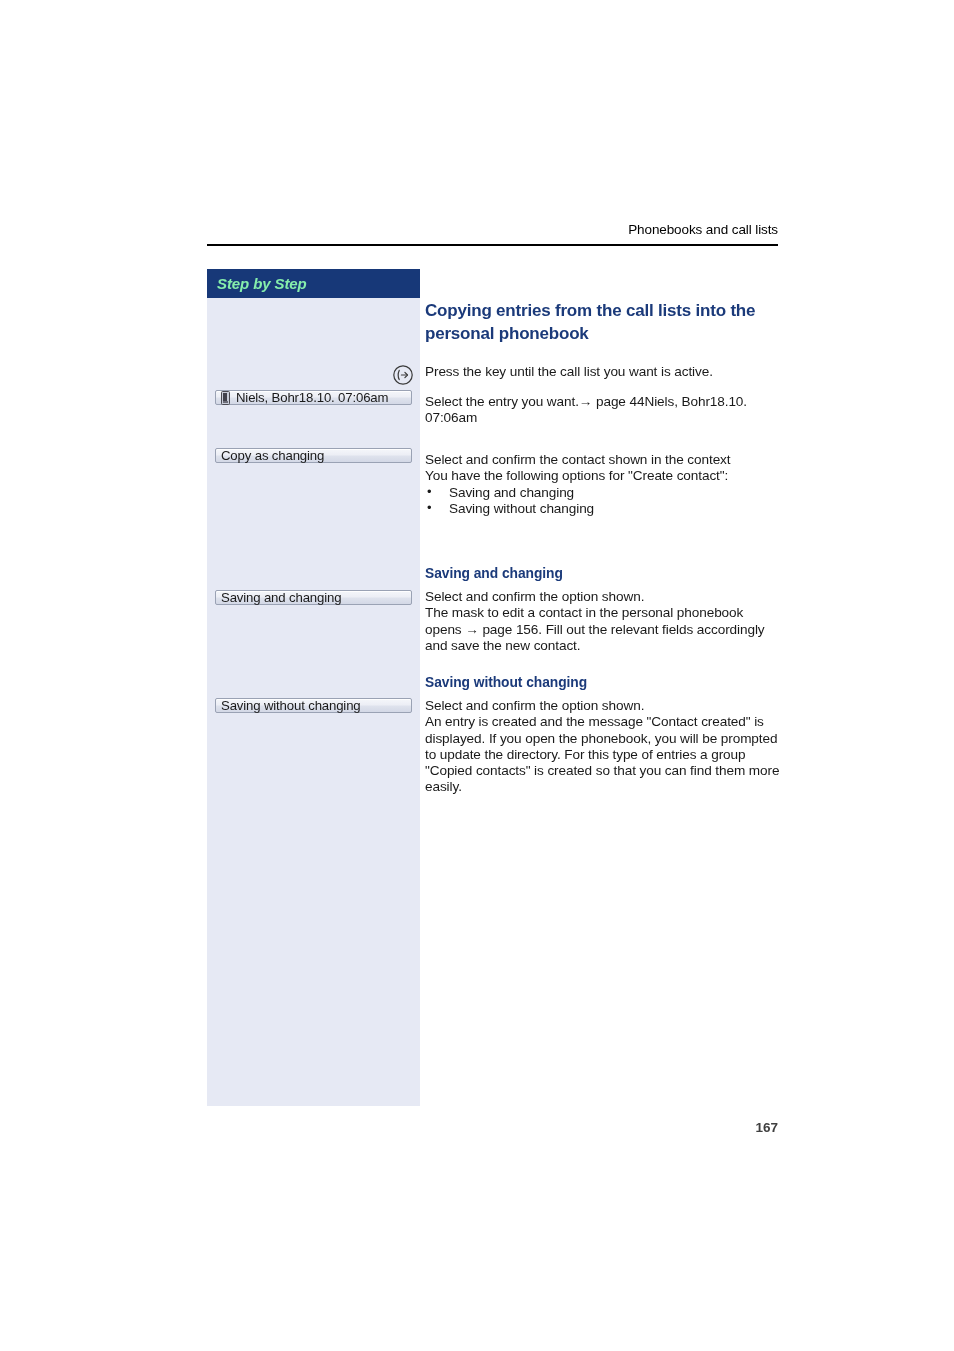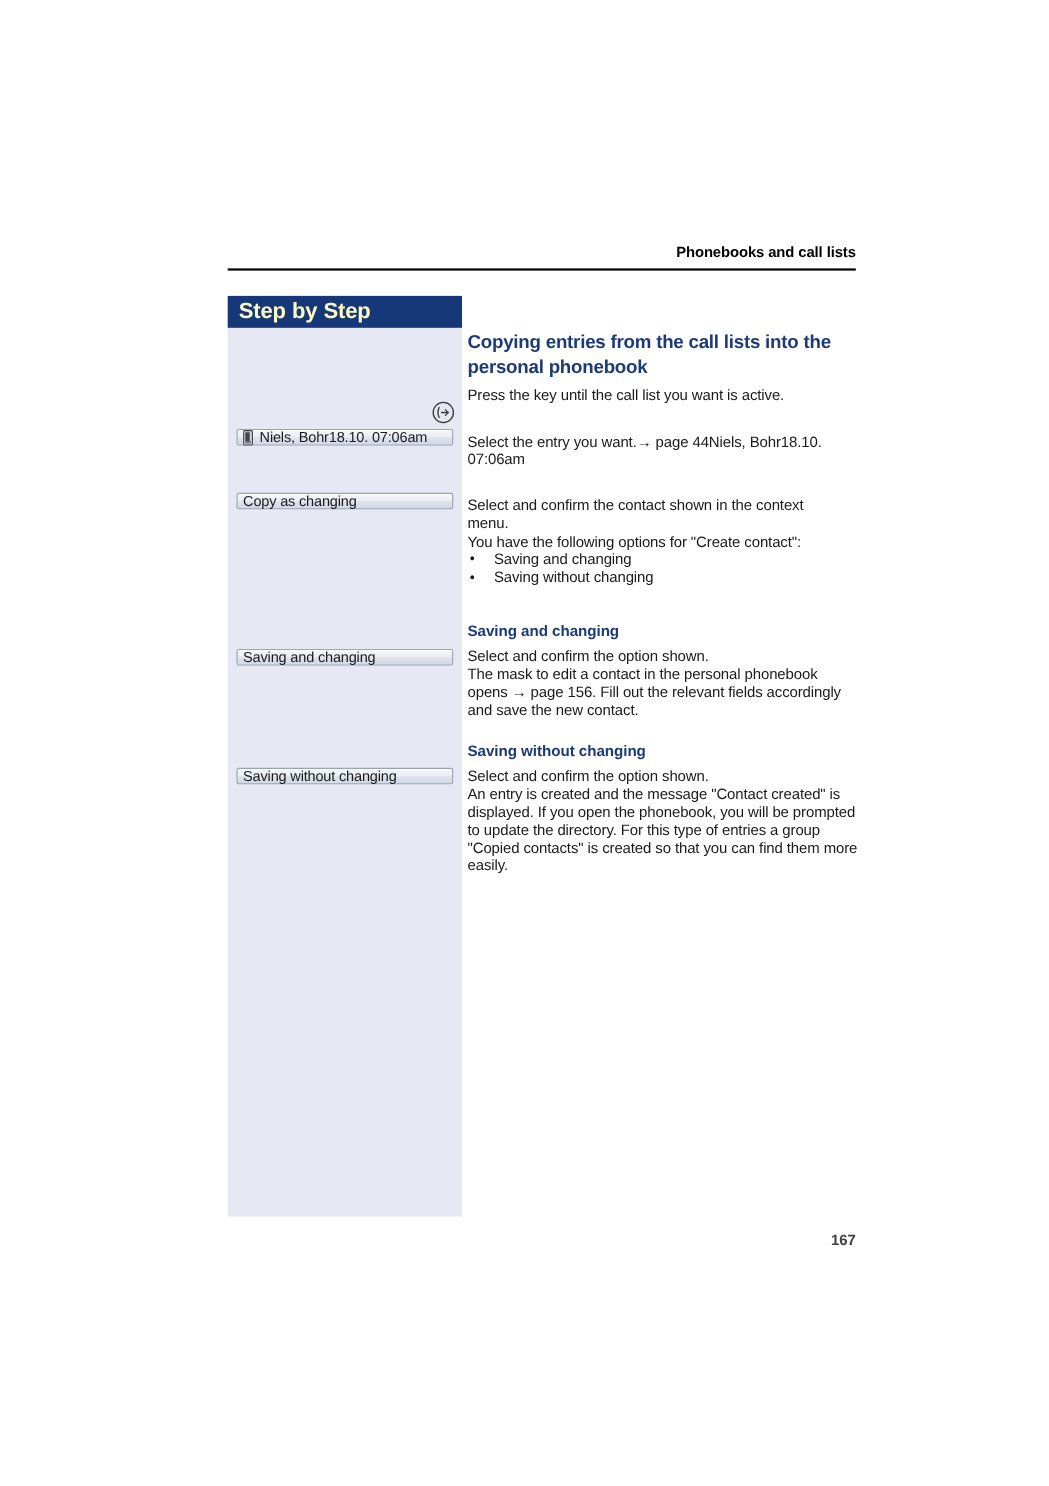--- a/index.html
+++ b/index.html
@@ -25,21 +25,21 @@
   
   .header-area {
     position: absolute;
     left: 207px;
     top: 222px;
     width: 571px;
   }
   .header-title {
     text-align: right;
     font-size: 13.5px;
-    font-weight: bold;
+    font-weight: normal;
     color: #000000;
     letter-spacing: -0.1px;
     line-height: 16px;
   }
   .header-rule {
     margin-top: 6px;
     border-top: 2.2px solid #000000;
     width: 100%;
   }
 
@@ -54,24 +54,25 @@
   }
   .sidebar-header {
     height: 29px;
     background: #173878;
     display: flex;
     align-items: center;
     padding-left: 10px;
     box-sizing: border-box;
   }
   .sidebar-header-label {
-    color: #fef9c3;
-    font-size: 20px;
-    font-weight: bold;
-    letter-spacing: -0.1px;
+    color: #86efac;
+    font-size: 15px;
+    font-weight: bold;
+    letter-spacing: -0.1px;
+    font-style: italic;
   }
 
   
   .ui-button {
     position: absolute;
     left: 215px;
     width: 197px;
     height: 15px;
     box-sizing: border-box;
     border: 1px solid #9aa2b4;
@@ -159,21 +160,21 @@
   .body-text {
     color: #1a1a1a;
     font-size: 13.6px;
     line-height: 16.3px;
     letter-spacing: -0.1px;
     margin: 0;
   }
 
   .blk { position: absolute; width: 355px; }
 
-  .b-intro   { top: 52px; }
+  .b-intro   { top: 64px; }
   .b-select  { top: 94px; }
   .b-context { top: 152px; }
 
   ul.opts {
     margin: 0;
     padding: 0;
     list-style: none;
   }
   ul.opts li {
     position: relative;
@@ -257,21 +258,20 @@
     <div class="blk b-intro">
       <p class="body-text">Press the key until the call list you want is active.</p>
     </div>
 
     <div class="blk b-select">
       <p class="body-text">Select the entry you want.→ page 44Niels, Bohr18.10. 07:06am</p>
     </div>
 
     <div class="blk b-context">
       <p class="body-text">Select and confirm the contact shown in the context</p>
-      <p class="body-text">menu.</p>
       <p class="body-text">You have the following options for "Create contact":</p>
       <ul class="opts">
         <li>Saving and changing</li>
         <li>Saving without changing</li>
       </ul>
     </div>
 
     <div class="blk b-h2-savechg">
       <h2 class="h2">Saving and changing</h2>
     </div>

